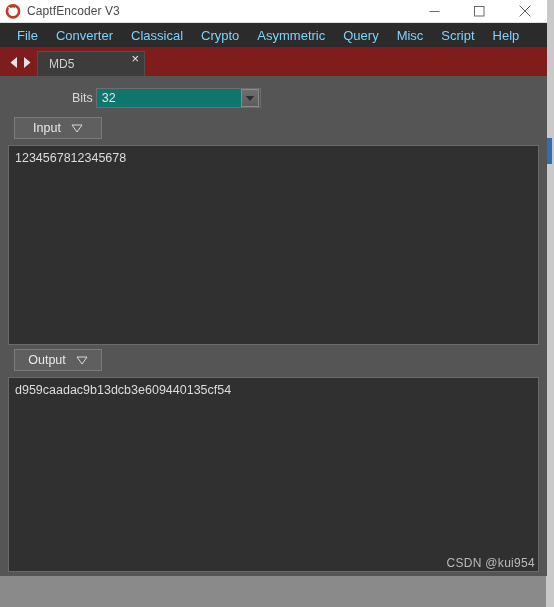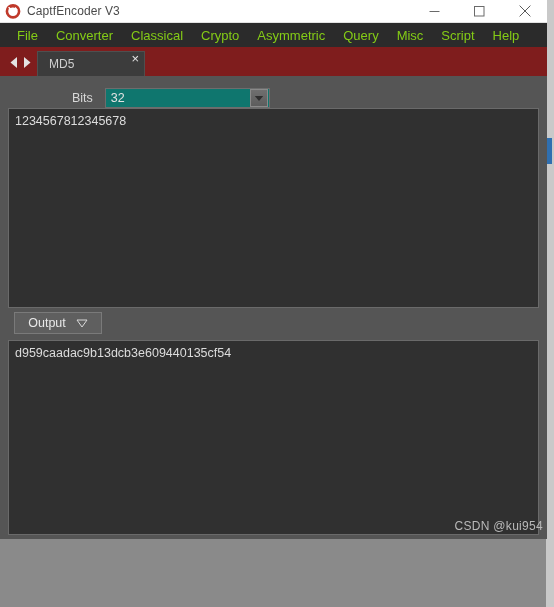--- a/index.html
+++ b/index.html
@@ -89,21 +89,21 @@
   
   #menu-bar {
     height: 24px;
     background: #2b2b2b;
     display: flex;
     align-items: center;
     padding-left: 8px;
     flex: 0 0 auto;
   }
   .menu-item {
-    color: #84cc16;
+    color: #7dd3fc;
     font-size: 13px;
     padding: 3px 9px;
     white-space: nowrap;
     cursor: default;
   }
 
   
   #tab-strip {
     height: 29px;
     background: #7f1d1d;
@@ -164,21 +164,21 @@
   
   #bits-row {
     display: flex;
     align-items: center;
     margin: 12px 0 0 0;
     padding-left: 72px;
   }
   #bits-label {
     font-size: 12.5px;
     color: #d9d9d9;
-    margin-right: 12px;
+    margin-right: 3px;
   }
   #bits-combo {
     width: 165px;
     height: 20px;
     background: #0f766e;
     border: 1px solid #6d6d6d;
     display: flex;
     align-items: center;
     box-sizing: border-box;
   }
@@ -239,21 +239,21 @@
     height: 200px;
   }
   #output-area {
     margin: 0 8px 4px 8px;
     height: 195px;
   }
 
   
   #watermark {
     position: absolute;
-    right: 4px;
+    right: 12px;
     bottom: 6px;
     font-size: 12px;
     color: #b9b9b9;
     letter-spacing: 0.3px;
     pointer-events: none;
   }
 </style>
 </head>
 <body>
 
@@ -330,20 +330,28 @@
       <div id="bits-combo">
         <span id="bits-value">32</span>
         <span id="bits-arrow-btn">
           <svg width="10" height="7" viewBox="0 0 10 7">
             <path d="M0.8 1 L9.2 1 L5 6 Z" fill="#2e2e2e"></path>
           </svg>
         </span>
       </div>
     </div>
 
+    <div id="input-header" class="section-btn">
+      <span class="section-btn-label">Input</span>
+      <span>
+        <svg width="12" height="9" viewBox="0 0 12 9">
+          <path d="M1 1 L11 1 L6 8 Z" fill="none" stroke="#d9d9d9" stroke-width="1"></path>
+        </svg>
+      </span>
+    </div>
     <div id="input-area" class="text-area" title="">1234567812345678</div>
 
     <div id="output-header" class="section-btn">
       <span class="section-btn-label">Output</span>
       <span>
         <svg width="12" height="9" viewBox="0 0 12 9">
           <path d="M1 1 L11 1 L6 8 Z" fill="none" stroke="#d9d9d9" stroke-width="1"></path>
         </svg>
       </span>
     </div>

